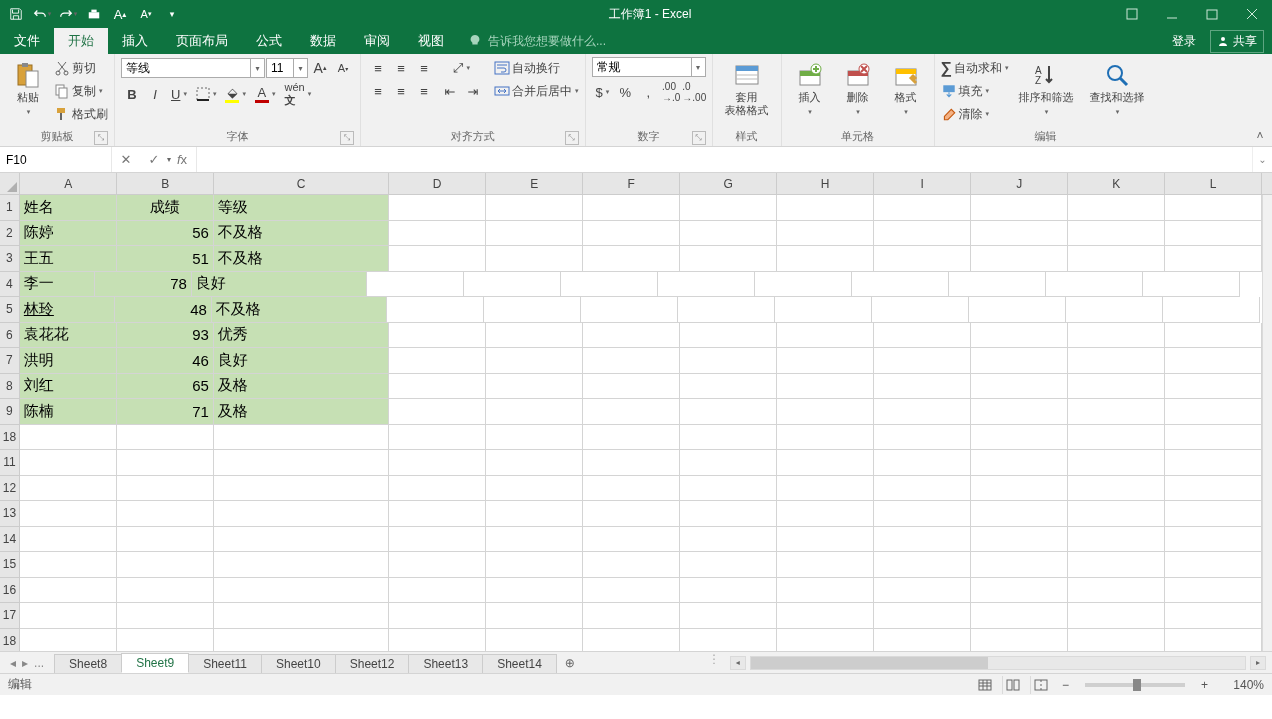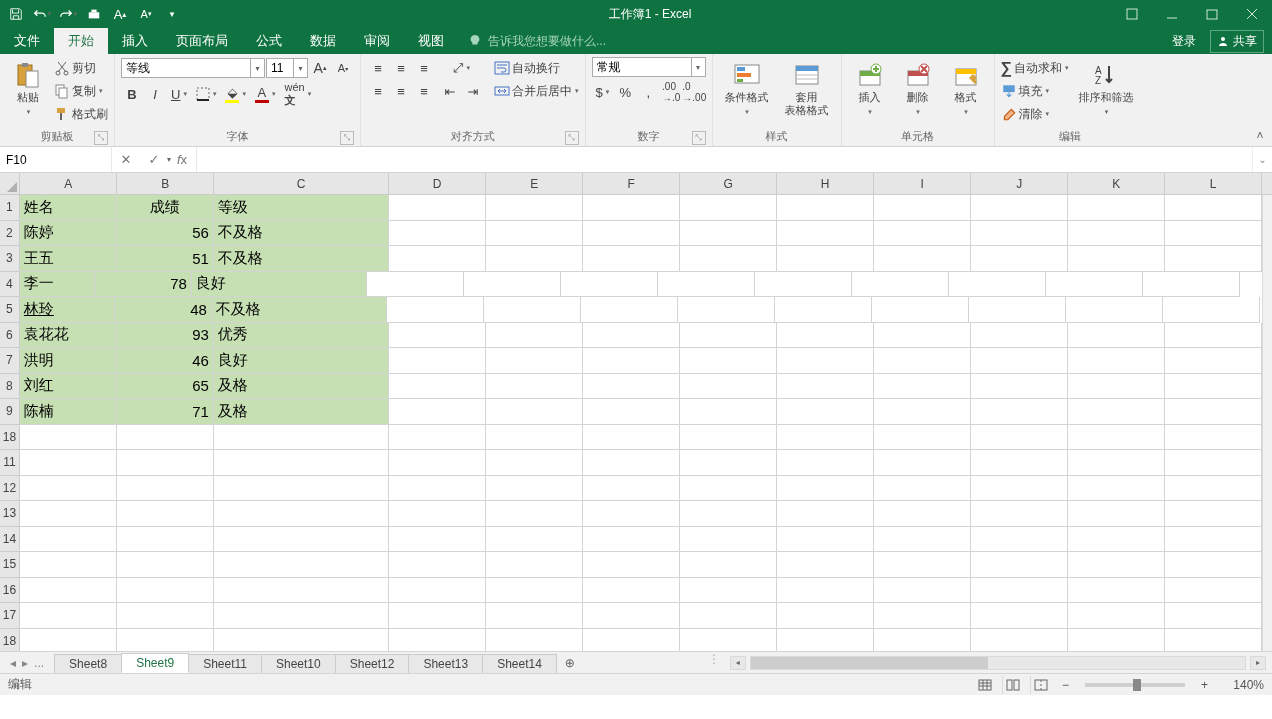--- a/index.html
+++ b/index.html
@@ -333,31 +333,20 @@
       </div>
     </div>
     <div class="rgroup-label"><span>数字</span><div class="dlg-launcher">⤡</div></div>
   </div>
 
   <div class="rgroup">
     <div class="rgroup-body">
       <div class="vbtn">
           <div class="vbtn-icon">
             <svg width="28" height="28" viewBox="0 0 28 28">
-              <rect x="2" y="4" width="24" height="18" fill="#fff" stroke="#888"></rect>
-              <rect x="4" y="6" width="8" height="4" fill="#5b9bd5"></rect>
-              <rect x="4" y="12" width="14" height="4" fill="#ed7d31"></rect>
-              <rect x="4" y="18" width="6" height="3" fill="#70ad47"></rect>
-            </svg>
-          </div>
-          <div class="vbtn-label"><span>条件格式</span><br><span class="dd-arrow">▾</span></div>
-        </div>
-      <div class="vbtn">
-          <div class="vbtn-icon">
-            <svg width="28" height="28" viewBox="0 0 28 28">
               <rect x="3" y="5" width="22" height="18" fill="#fff" stroke="#888"></rect>
               <rect x="3" y="5" width="22" height="5" fill="#5b9bd5"></rect>
               <line x1="3" y1="14" x2="25" y2="14" stroke="#bbb"></line>
               <line x1="3" y1="18" x2="25" y2="18" stroke="#bbb"></line>
             </svg>
           </div>
           <div class="vbtn-label" style="white-space:pre;">套用
 表格格式</div>
         </div>
     </div>
@@ -429,20 +418,29 @@
       </div>
       <div class="vbtn">
           <div class="vbtn-icon">
             <svg width="26" height="26" viewBox="0 0 26 26">
               <text x="2" y="12" font-size="10" fill="#444">A</text>
               <text x="2" y="22" font-size="10" fill="#444">Z</text>
               <path d="M16 4v16M13 17l3 3 3-3" stroke="#444" fill="none" stroke-width="2"></path>
             </svg>
           </div>
           <div class="vbtn-label"><span>排序和筛选</span><br><span class="dd-arrow">▾</span></div>
+        </div>
+      <div class="vbtn">
+          <div class="vbtn-icon">
+            <svg width="26" height="26" viewBox="0 0 26 26">
+              <circle cx="11" cy="11" r="7" fill="none" stroke="#1f6fb5" stroke-width="2"></circle>
+              <line x1="16" y1="16" x2="23" y2="23" stroke="#1f6fb5" stroke-width="3"></line>
+            </svg>
+          </div>
+          <div class="vbtn-label"><span>查找和选择</span><br><span class="dd-arrow">▾</span></div>
         </div>
     </div>
     <div class="rgroup-label">编辑</div>
   </div>
 
   <div class="collapse-btn">˄</div>
 </div>
 
 <div class="fbar-row">
   <div class="namebox">

